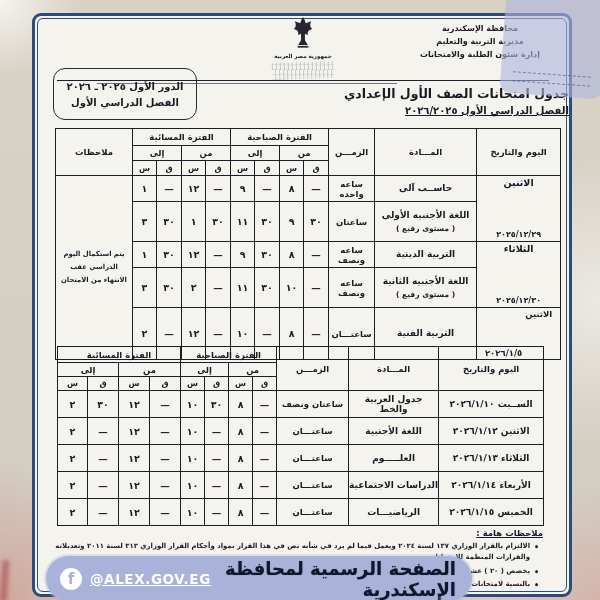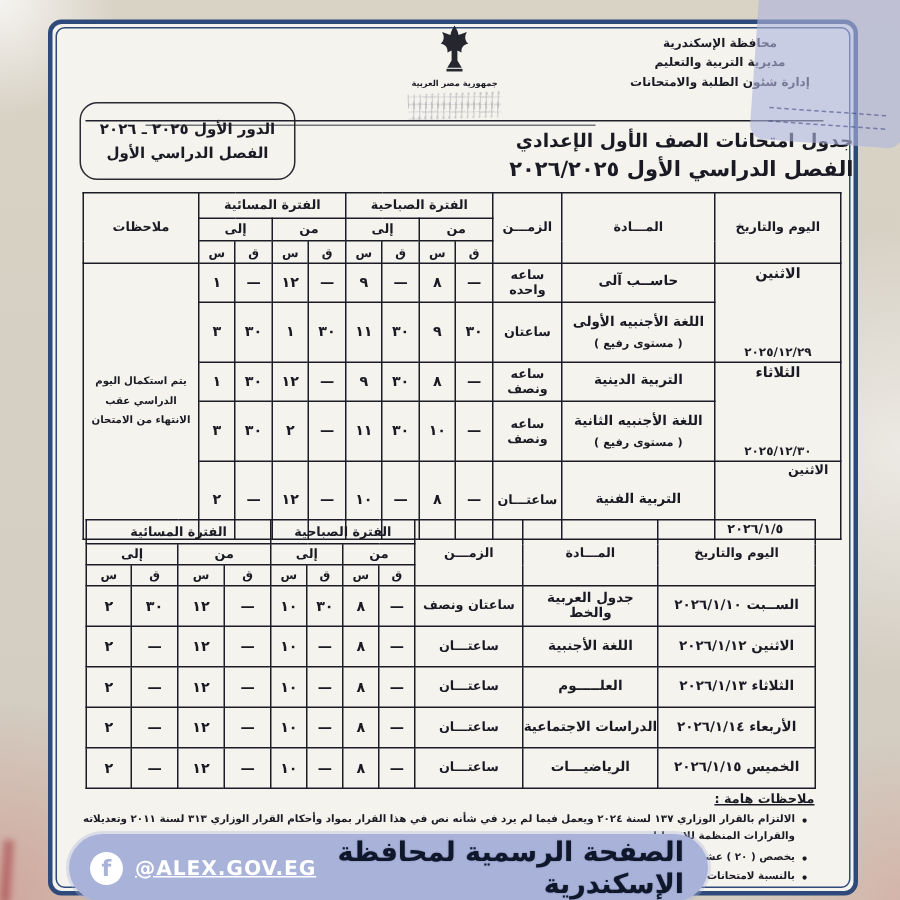--- a/index.html
+++ b/index.html
@@ -65,21 +65,21 @@
     position: absolute; left: 22px; top: 64px; width: 492px;
     border-top: 1.6px solid #20202c;
   }
   .header-rule::after {
     content: ""; position: absolute; left: 40px; top: 1.5px; width: 300px;
     border-top: .8px solid rgba(32,32,44,.6);
   }
 
   .doc-title { position: absolute; left: 0; top: 70px; width: 100%; direction: rtl; }
   .doc-title .l1 { font-size: 12.5px; letter-spacing: .2px; }
-  .doc-title .l2 { font-size: 14px; margin-top: 4px; }
+  .doc-title .l2 { font-size: 10px; margin-top: 4px; text-decoration: underline; }
 
   
   table { position: absolute; border-collapse: collapse; table-layout: fixed; direction: rtl; }
   th, td {
     border: 1.2px solid #1c1c28; text-align: center; vertical-align: middle;
     font-weight: 700; padding: 0; overflow: hidden;
   }
   table { border: 1.8px solid #1c1c28; }
   .t1 { left: 20px; top: 112px; width: 505px; }
   .t2 { left: 22px; top: 330px; width: 486px; }

